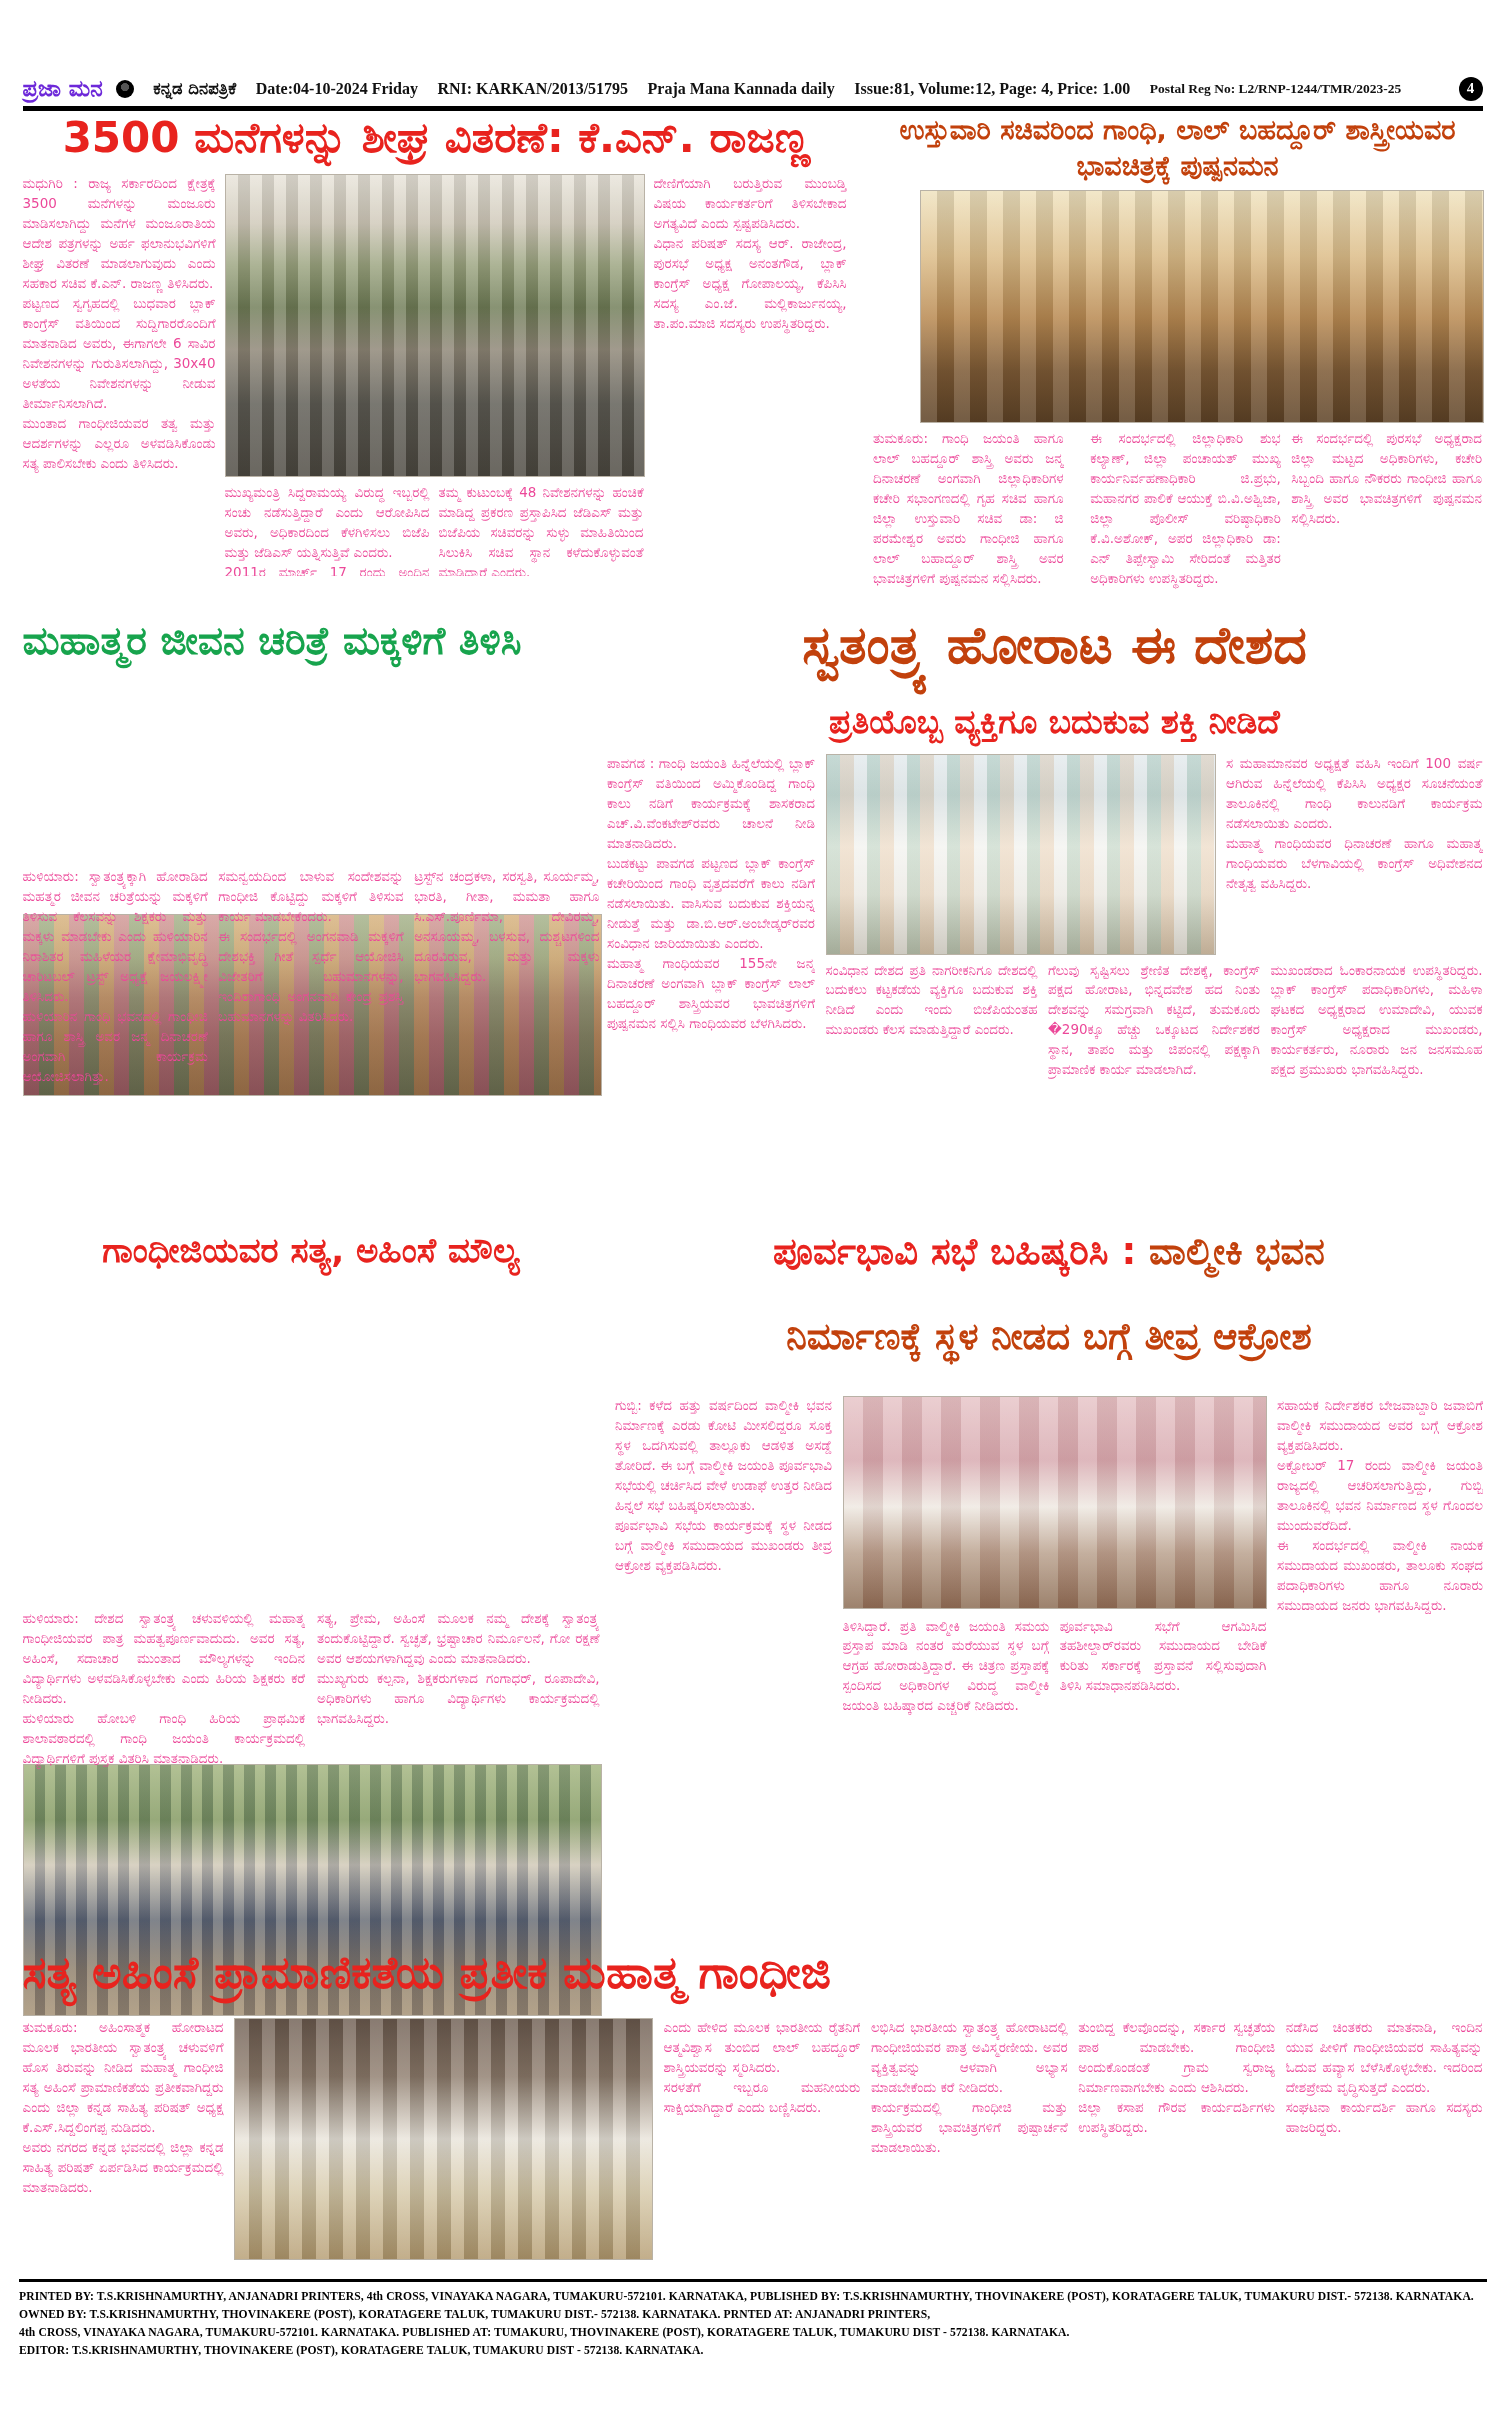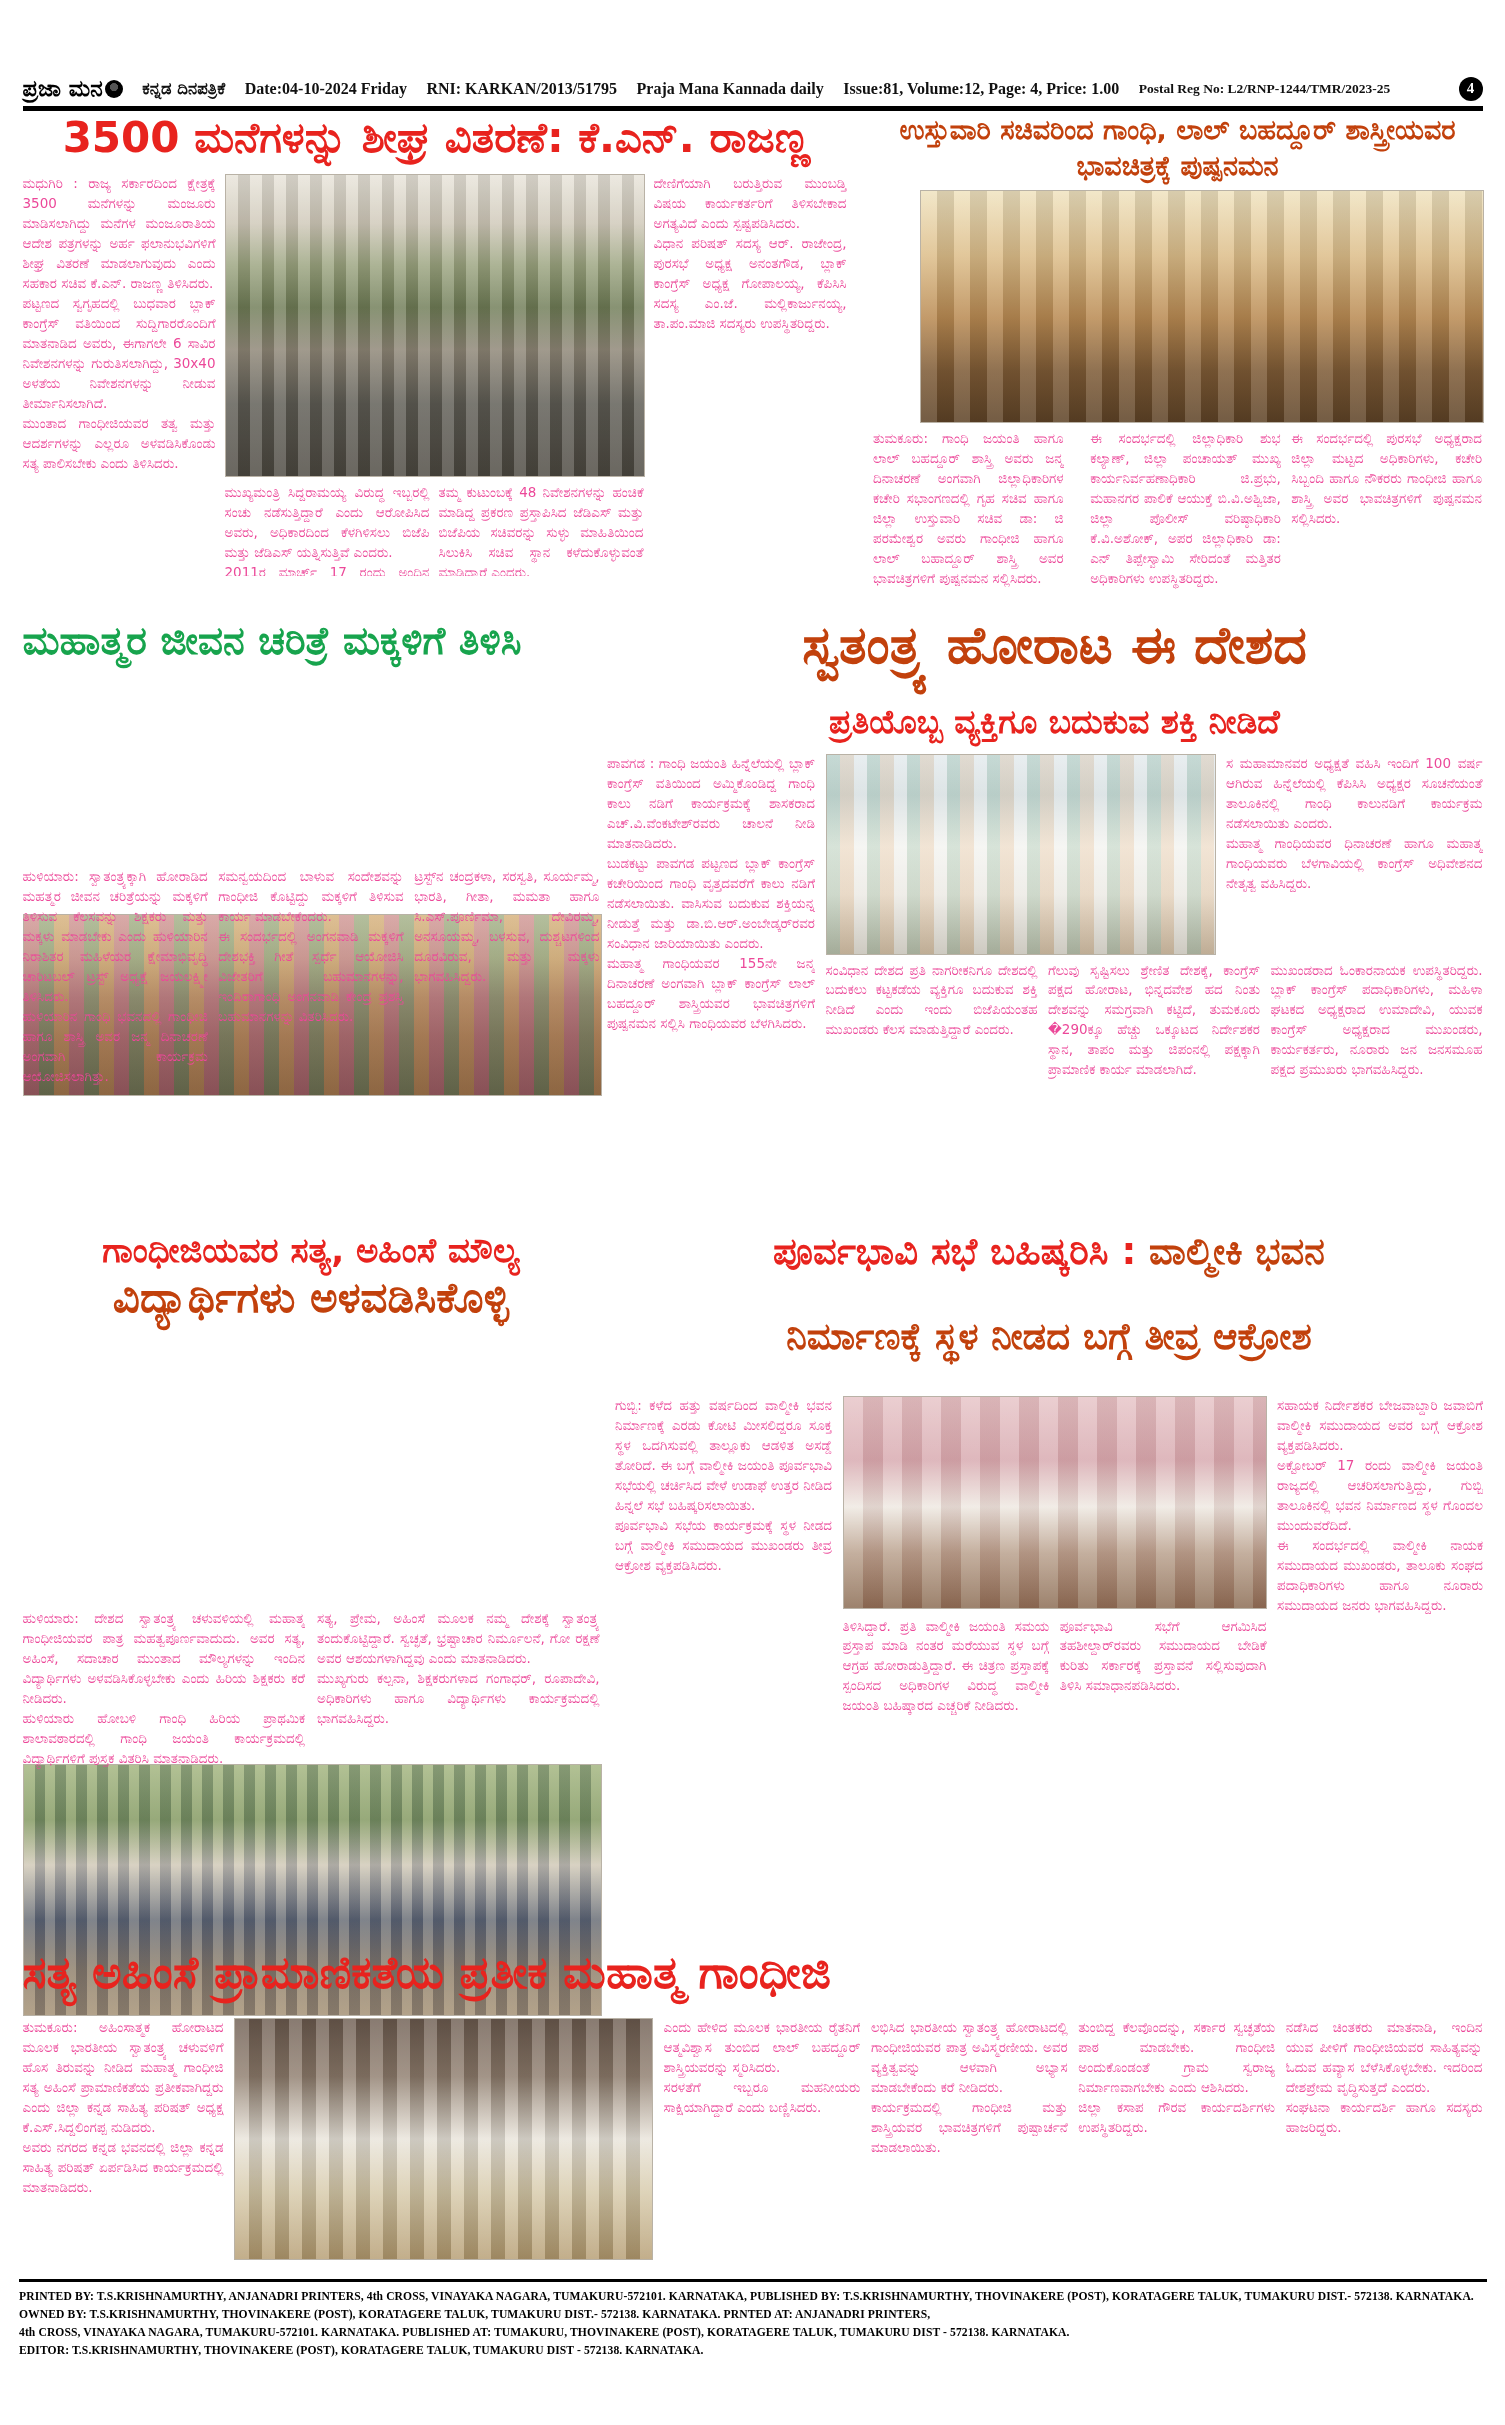--- a/index.html
+++ b/index.html
@@ -5,21 +5,21 @@
   html,body{margin:0;padding:0;background:#d9d9d9;}
   .page{
     position:relative; width:1505px; height:2426px; background:#ffffff;
     font-family:"DejaVu Sans", sans-serif; color:#111; overflow:hidden;
   }
   
   .masthead{
     position:absolute; left:22.5px; top:73px; width:1460px; height:31.5px;
     display:flex; align-items:center; gap:19.5px; white-space:nowrap;
   }
-  .mh-logo{font-weight:bold; font-size:22.5px; color:#000000; display:flex; align-items:center; gap:2px;}
+  .mh-logo{font-weight:bold; font-size:22.5px; color:#6d28d9; display:flex; align-items:center; gap:13px;}
   .mh-emblem{width:18px; height:18px; border-radius:50%;
     background:radial-gradient(circle at 50% 40%, #555 0 28%, #000 30% 100%); display:inline-block;}
   .mh-sub{font-weight:bold; font-size:16.5px; color:#111;}
   .mh-item{font-weight:bold; font-size:16px; color:#111; font-family:"Liberation Serif", serif;}
   .mh-item.small{font-size:13.5px;}
   .mh-badge{
     margin-left:auto; width:24px; height:24px; border-radius:50%; background:#000; color:#fff;
     display:flex; align-items:center; justify-content:center; font-size:15px; font-weight:bold;
     font-family:"Liberation Serif", serif;
   }
@@ -139,21 +139,20 @@
       </div>
       <div class="flexrow" style="gap:10.5px; flex:1; overflow:hidden;">
         <div class="body-col" style="flex:1;">ಸಂವಿಧಾನ ದೇಶದ ಪ್ರತಿ ನಾಗರೀಕನಿಗೂ ದೇಶದಲ್ಲಿ ಬದುಕಲು ಕಟ್ಟಕಡೆಯ ವ್ಯಕ್ತಿಗೂ ಬದುಕುವ ಶಕ್ತಿ ನೀಡಿದೆ ಎಂದು ಇಂದು ಬಿಜೆಪಿಯಂತಹ ಮುಖಂಡರು ಕೆಲಸ ಮಾಡುತ್ತಿದ್ದಾರೆ ಎಂದರು.</div>
         <div class="body-col" style="flex:1;">ಗೆಲುವು ಸೃಷ್ಟಿಸಲು ಶ್ರೇಣಿತ ದೇಶಕ್ಕೆ, ಕಾಂಗ್ರೆಸ್ ಪಕ್ಷದ ಹೋರಾಟ, ಭಿನ್ನದವೇಶ ಹದ ನಿಂತು ದೇಶವನ್ನು ಸಮಗ್ರವಾಗಿ ಕಟ್ಟಿದೆ, ತುಮಕೂರು �290ಕ್ಕೂ ಹೆಚ್ಚು ಒಕ್ಕೂಟದ ನಿರ್ದೇಶಕರ ಸ್ಥಾನ, ತಾಪಂ ಮತ್ತು ಜಿಪಂನಲ್ಲಿ ಪಕ್ಷಕ್ಕಾಗಿ ಪ್ರಾಮಾಣಿಕ ಕಾರ್ಯ ಮಾಡಲಾಗಿದೆ.</div>
         <div class="body-col" style="flex:1;">ಮುಖಂಡರಾದ ಓಂಕಾರನಾಯಕ ಉಪಸ್ಥಿತರಿದ್ದರು. ಬ್ಲಾಕ್ ಕಾಂಗ್ರೆಸ್ ಪದಾಧಿಕಾರಿಗಳು, ಮಹಿಳಾ ಘಟಕದ ಅಧ್ಯಕ್ಷರಾದ ಉಮಾದೇವಿ, ಯುವಕ ಕಾಂಗ್ರೆಸ್ ಅಧ್ಯಕ್ಷರಾದ ಮುಖಂಡರು, ಕಾರ್ಯಕರ್ತರು, ನೂರಾರು ಜನ ಜನಸಮೂಹ ಪಕ್ಷದ ಪ್ರಮುಖರು ಭಾಗವಹಿಸಿದ್ದರು.</div>
       </div>
     </div>
   </div>
 
   <div class="headline red" style="left:22.5px; top:1231px; width:577px; font-size:34px;">ಗಾಂಧೀಜಿಯವರ ಸತ್ಯ, ಅಹಿಂಸೆ ಮೌಲ್ಯ</div>
-  <div class="headline black" style="left:22.5px; top:1274px; width:577px; font-size:42px;">ವಿದ್ಯಾರ್ಥಿಗಳು ಅಳವಡಿಸಿಕೊಳ್ಳಿ</div>
   <div class="photo ph-c1 abs" style="left:22.5px; top:1349px; width:577px; height:250px;"></div>
   <div class="abs flexrow" style="left:22.5px; top:1609px; width:577px; height:337px; gap:12px;">
     <div class="body-col" style="flex:1;">ಹುಳಿಯಾರು: ದೇಶದ ಸ್ವಾತಂತ್ರ್ಯ ಚಳುವಳಿಯಲ್ಲಿ ಮಹಾತ್ಮ ಗಾಂಧೀಜಿಯವರ ಪಾತ್ರ ಮಹತ್ವಪೂರ್ಣವಾದುದು. ಅವರ ಸತ್ಯ, ಅಹಿಂಸೆ, ಸದಾಚಾರ ಮುಂತಾದ ಮೌಲ್ಯಗಳನ್ನು ಇಂದಿನ ವಿದ್ಯಾರ್ಥಿಗಳು ಅಳವಡಿಸಿಕೊಳ್ಳಬೇಕು ಎಂದು ಹಿರಿಯ ಶಿಕ್ಷಕರು ಕರೆ ನೀಡಿದರು.
 ಹುಳಿಯಾರು ಹೋಬಳಿ ಗಾಂಧಿ ಹಿರಿಯ ಪ್ರಾಥಮಿಕ ಶಾಲಾವಠಾರದಲ್ಲಿ ಗಾಂಧಿ ಜಯಂತಿ ಕಾರ್ಯಕ್ರಮದಲ್ಲಿ ವಿದ್ಯಾರ್ಥಿಗಳಿಗೆ ಪುಸ್ತಕ ವಿತರಿಸಿ ಮಾತನಾಡಿದರು.</div>
     <div class="body-col" style="flex:1;">ಸತ್ಯ, ಪ್ರೇಮ, ಅಹಿಂಸೆ ಮೂಲಕ ನಮ್ಮ ದೇಶಕ್ಕೆ ಸ್ವಾತಂತ್ರ್ಯ ತಂದುಕೊಟ್ಟಿದ್ದಾರೆ. ಸ್ವಚ್ಛತೆ, ಭ್ರಷ್ಟಾಚಾರ ನಿರ್ಮೂಲನೆ, ಗೋ ರಕ್ಷಣೆ ಅವರ ಆಶಯಗಳಾಗಿದ್ದವು ಎಂದು ಮಾತನಾಡಿದರು.
 ಮುಖ್ಯಗುರು ಕಲ್ಪನಾ, ಶಿಕ್ಷಕರುಗಳಾದ ಗಂಗಾಧರ್, ರೂಪಾದೇವಿ, ಅಧಿಕಾರಿಗಳು ಹಾಗೂ ವಿದ್ಯಾರ್ಥಿಗಳು ಕಾರ್ಯಕ್ರಮದಲ್ಲಿ ಭಾಗವಹಿಸಿದ್ದರು.</div>
   </div>
 
   <div class="headline" style="left:615px; top:1231px; width:868px; font-size:37px;"><span class="red">ಪೂರ್ವಭಾವಿ ಸಭೆ ಬಹಿಷ್ಕರಿಸಿ :</span><span class="black"> ವಾಲ್ಮೀಕಿ ಭವನ</span></div>
   <div class="headline black" style="left:615px; top:1316px; width:868px; font-size:37px;">ನಿರ್ಮಾಣಕ್ಕೆ ಸ್ಥಳ ನೀಡದ ಬಗ್ಗೆ ತೀವ್ರ ಆಕ್ರೋಶ</div>

